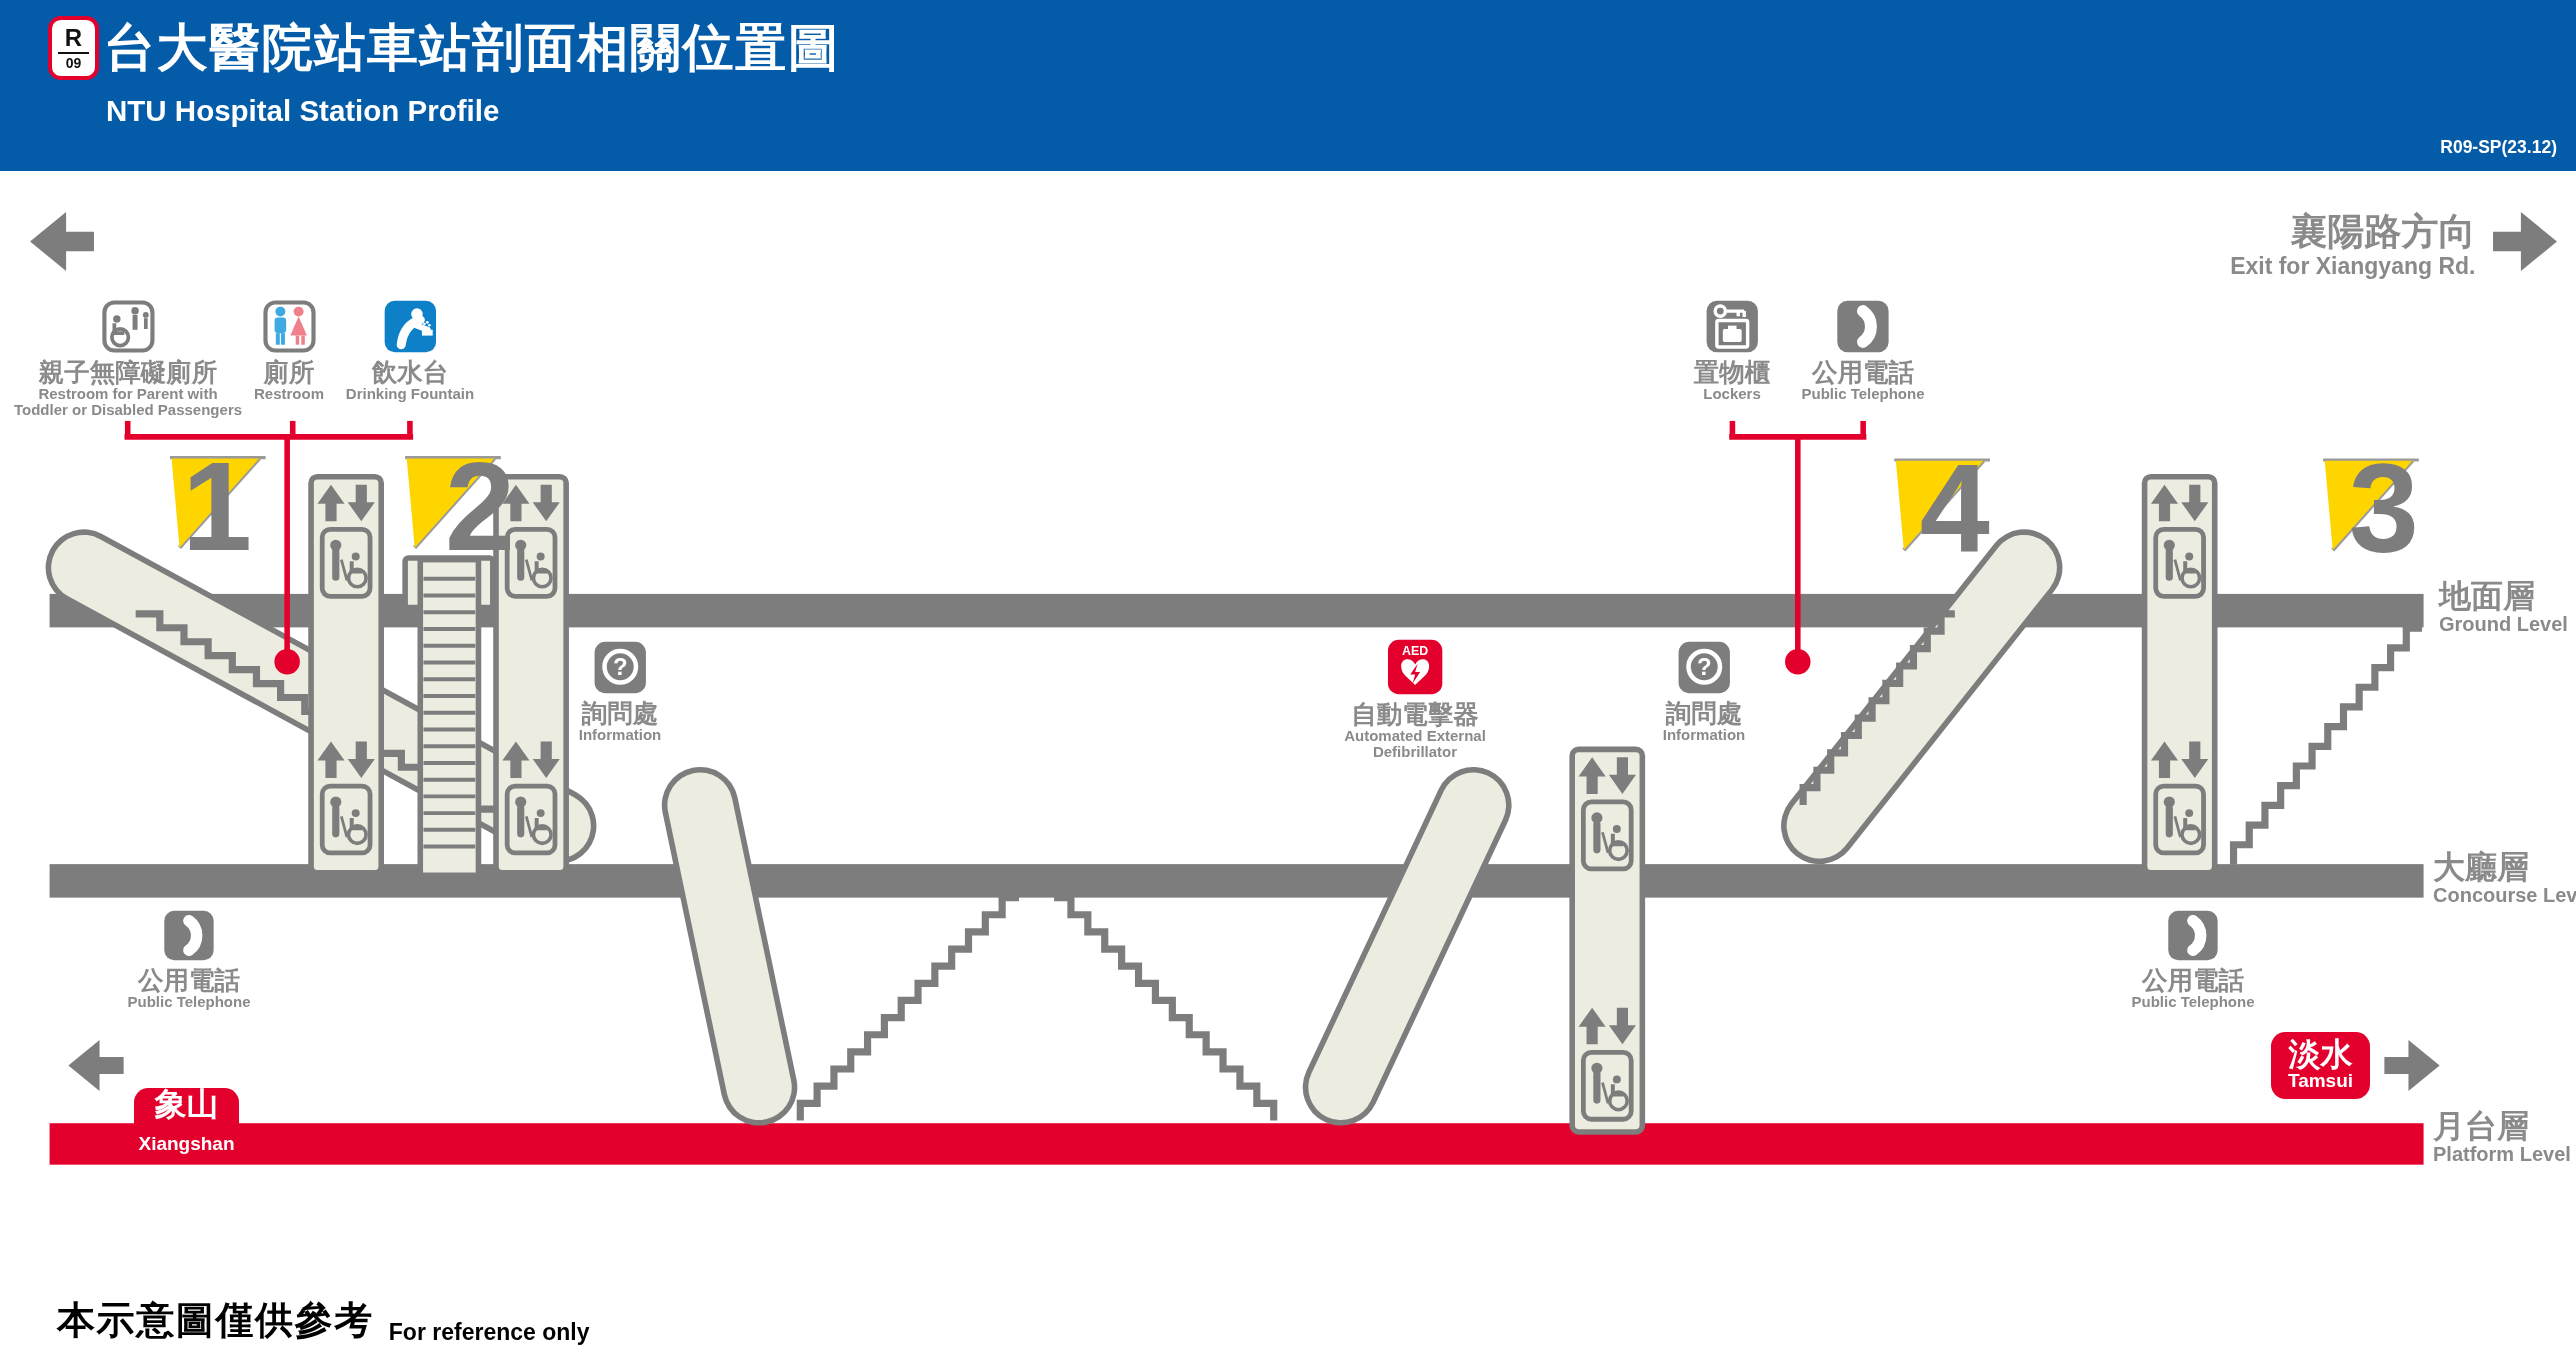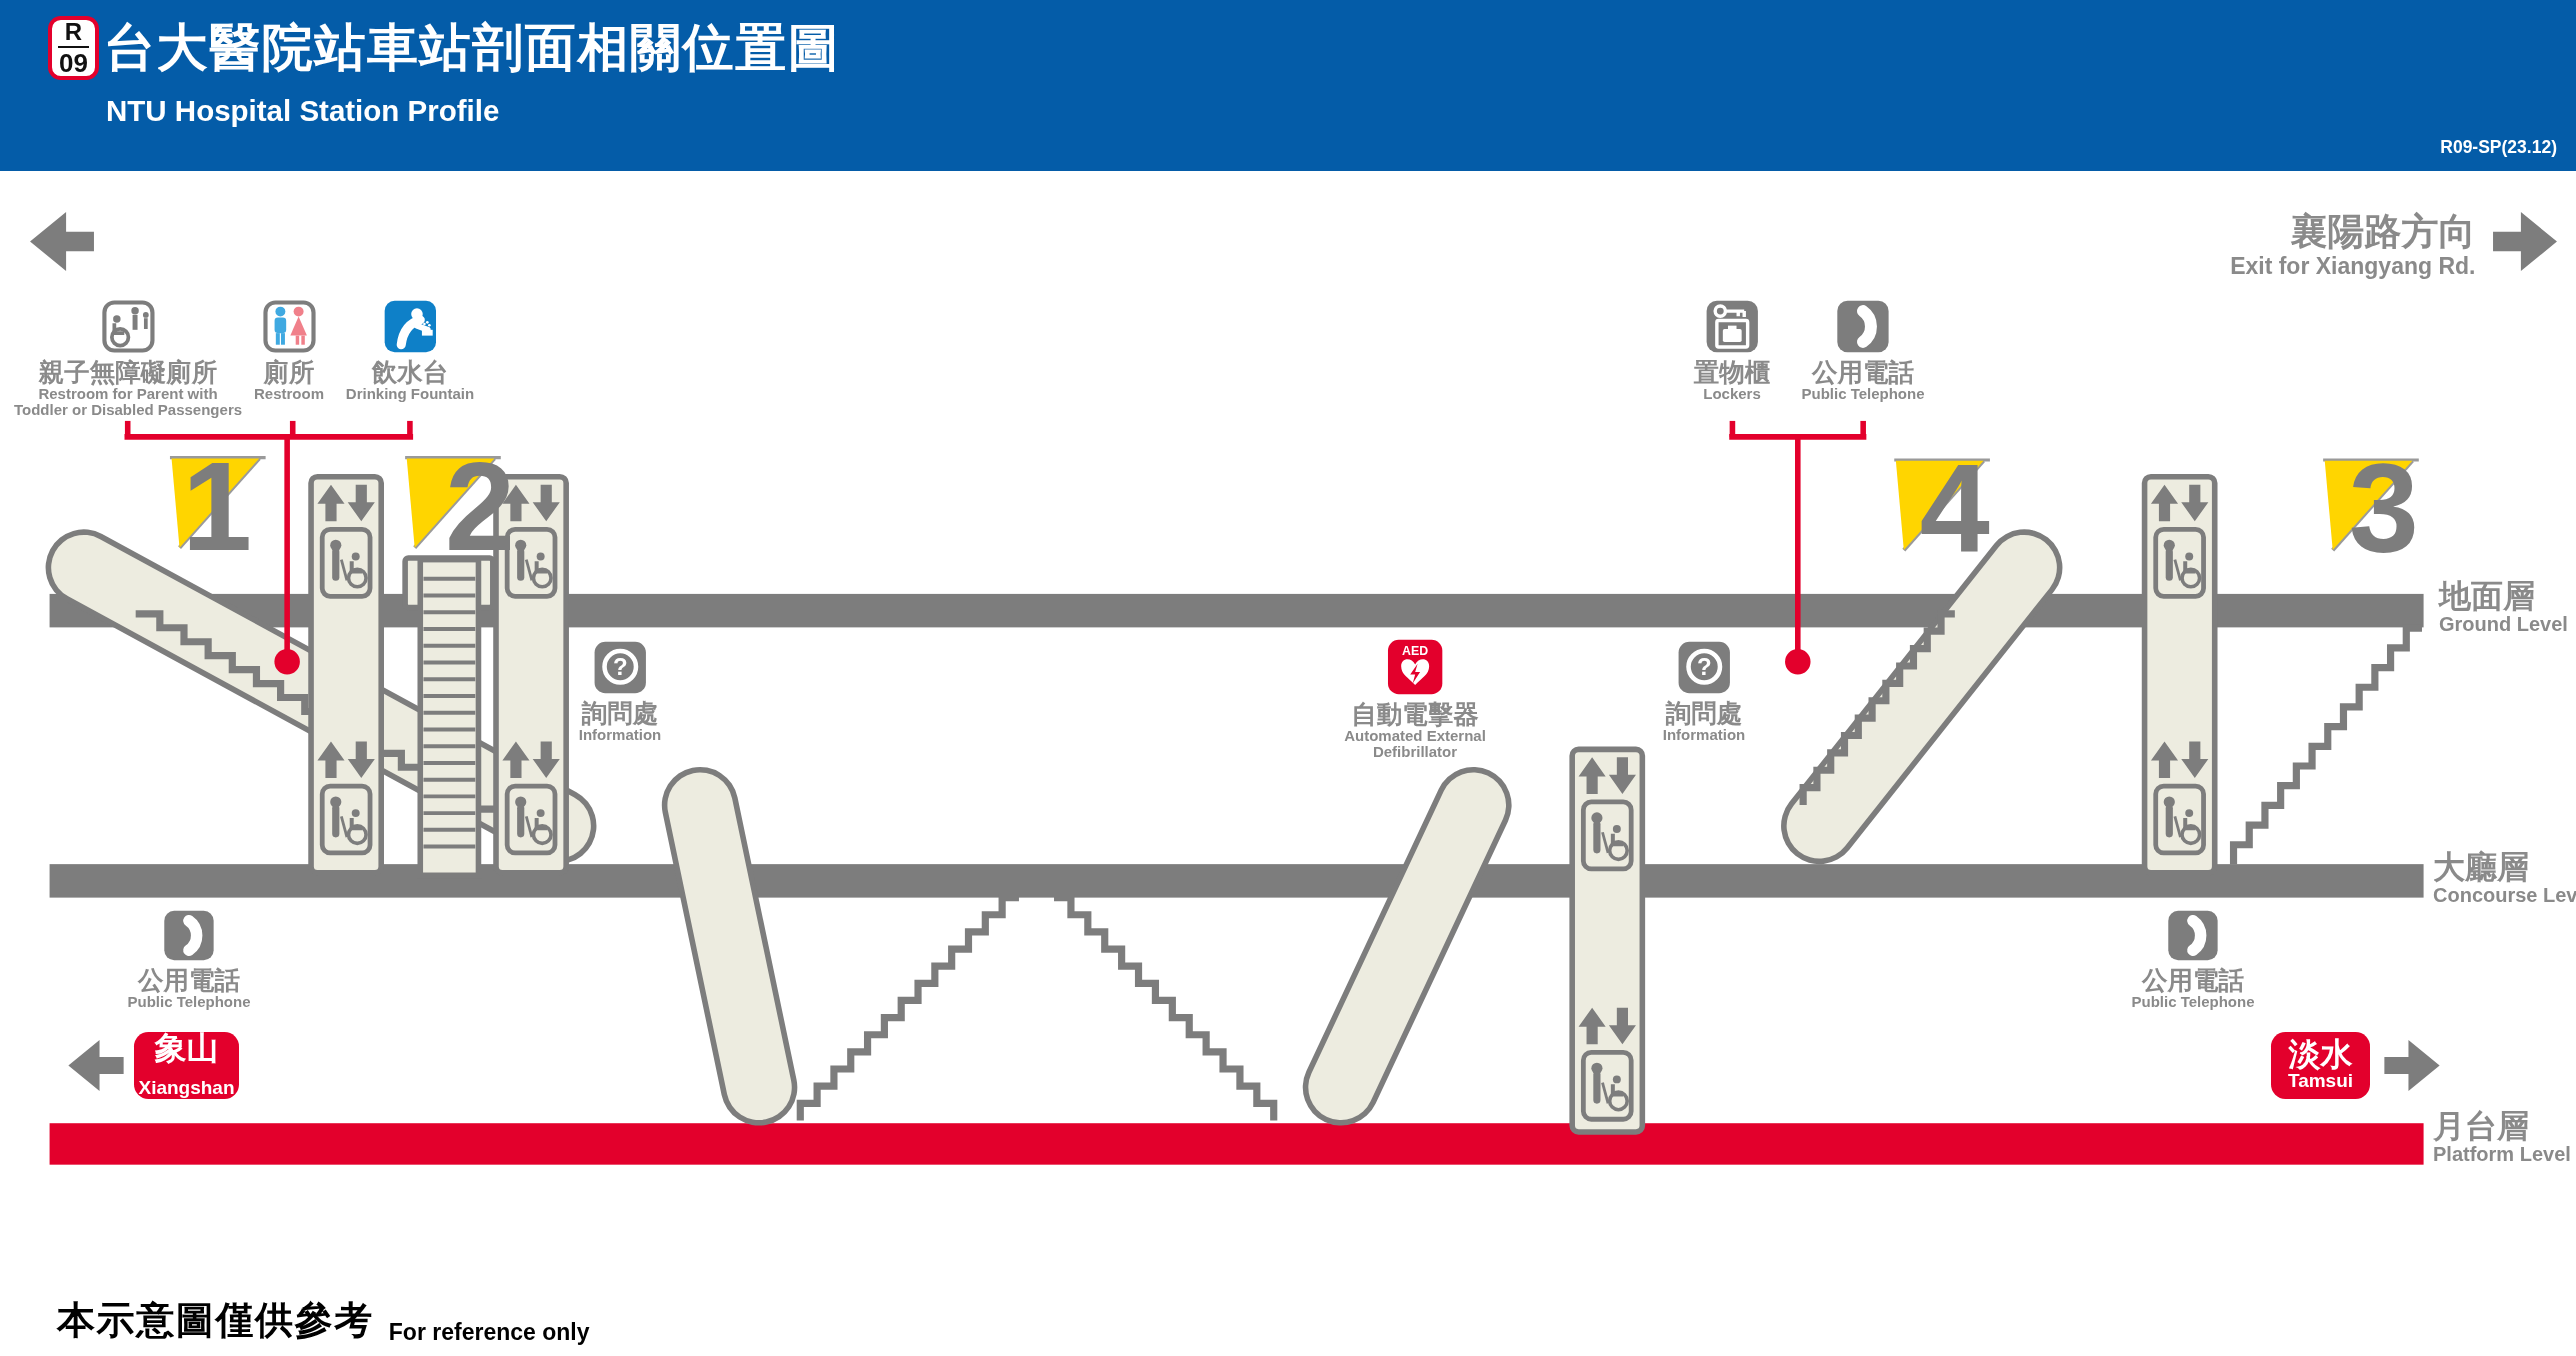--- a/index.html
+++ b/index.html
@@ -5,21 +5,21 @@
   html,body{margin:0;padding:0;background:#fff;}
   body{width:2576px;height:1356px;position:relative;overflow:hidden;
        font-family:"Liberation Sans","DejaVu Sans",sans-serif;}
   .abs{position:absolute;}
   
   .header{left:0;top:0;width:2576px;height:171px;background:#045CA8;}
   .badge{left:48px;top:16px;width:43px;height:56px;background:#fff;border:4.8px solid #E3002C;
          border-radius:12.8px;display:flex;flex-direction:column;align-items:center;justify-content:center;}
   .badge .r{font-size:24px;font-weight:bold;color:#111;line-height:1;}
   .badge .divider{width:70%;height:2.4px;background:#111;margin:1.6px 0;}
-  .badge .num{font-size:26px;font-weight:bold;color:#111;line-height:1;}
+  .badge .num{font-size:14px;font-weight:bold;color:#111;line-height:1;}
   .title-zh{left:104px;top:14.4px;color:#fff;font-size:51px;font-weight:bold;letter-spacing:1.6px;font-family:Liberation Serif, serif;}
   .title-en{left:106px;top:94px;color:#fff;font-size:29.5px;font-weight:bold;text-align:right;}
   .version{right:19px;top:137px;color:#fff;font-size:17.5px;font-weight:bold;}
   
   .dir{top:212px;display:flex;align-items:flex-start;gap:17.5px;color:#8a8a8a;}
   .dir .txt .zh{font-size:37px;font-weight:bold;line-height:1.1;}
   .dir .txt .en{font-size:23px;font-weight:bold;line-height:1.15;}
   .dir-left{left:30px;}
   .dir-right{right:19px;flex-direction:row;}
   .dir-right .txt{text-align:right;}
@@ -311,21 +311,21 @@
   <div class="en">Concourse Level</div>
 </div>
 <div class="abs level" style="top:1110px;">
   <div class="zh">月台層</div>
   <div class="en">Platform Level</div>
 </div>
 
 <svg class="abs" style="left:68px;top:1040px;" width="56" height="51" viewBox="0 0 78 72">
   <polygon points="0,36 44,0 44,24 78,24 78,48 44,48 44,72" fill="#7d7d7d"></polygon>
 </svg>
-<div class="abs term-badge" style="left:134px;top:1032px;gap:13px;">
+<div class="abs term-badge" style="left:134px;top:1088px;gap:13px;">
   <div class="zh">象山</div>
   <div class="en">Xiangshan</div>
 </div>
 <div class="abs term-badge" style="left:2271px;top:1032px;width:99px;">
   <div class="zh">淡水</div>
   <div class="en">Tamsui</div>
 </div>
 <svg class="abs" style="left:2384px;top:1040px;" width="56" height="51" viewBox="0 0 78 72">
   <polygon points="78,36 34,0 34,24 0,24 0,48 34,48 34,72" fill="#7d7d7d"></polygon>
 </svg>

